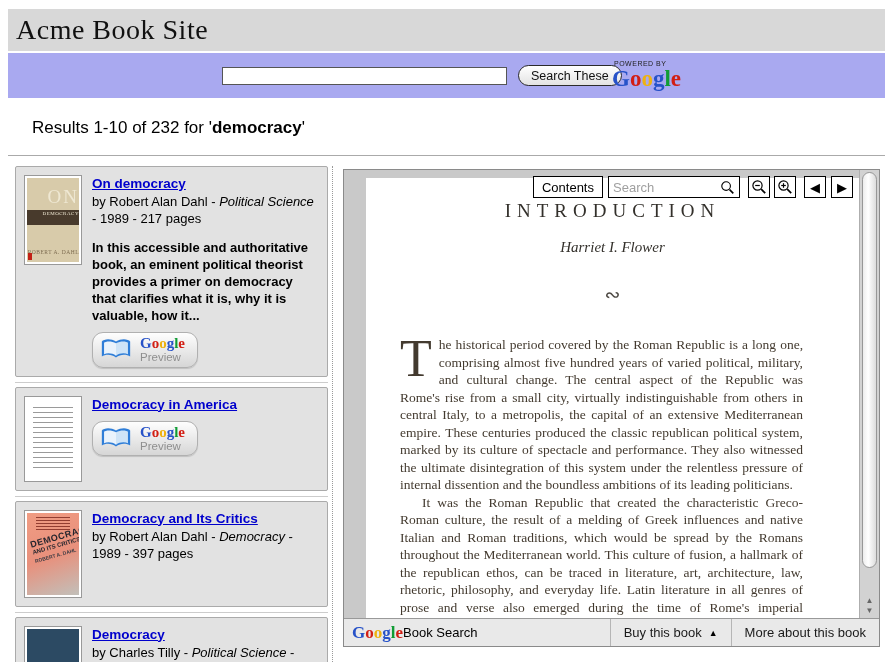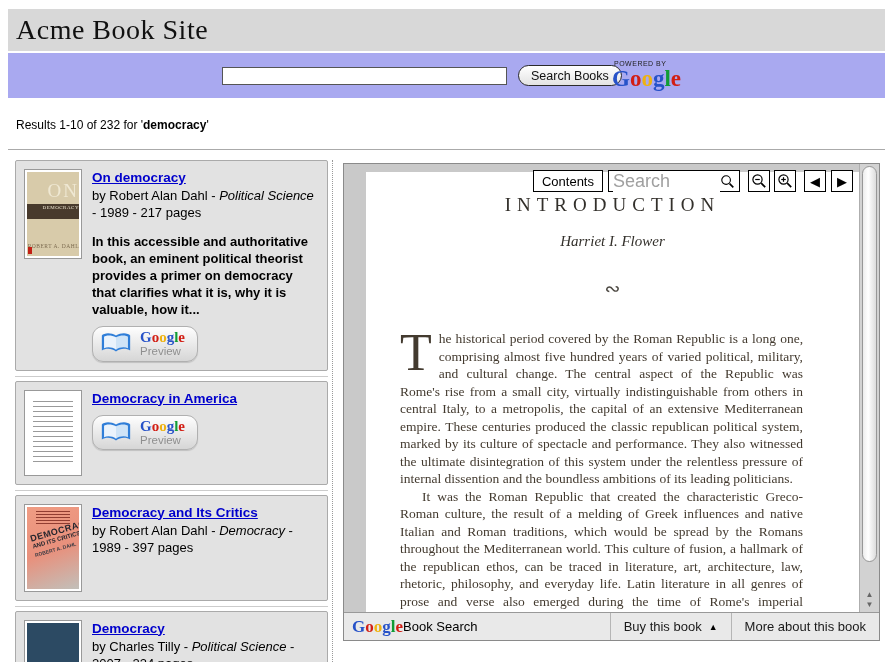--- a/index.html
+++ b/index.html
@@ -15,21 +15,21 @@
   .searchbar { height: 45px; background: #a9a9f0; margin-top: 2px; position: relative; }
   .searchbar input.main-search { position: absolute; left: 214px; top: 14px; width: 285px; height: 18px; border: 1px solid #555; font-size: 12px; padding: 0 4px; background: #fff; }
   .search-books-btn { position: absolute; left: 510px; top: 12px; height: 21px; border: 1px solid #2b2b2b; border-radius: 11px; background: linear-gradient(#ffffff, #e3e3e3); font-size: 12.5px; color: #111; padding: 0 12px; cursor: pointer; font-family: "Liberation Sans", sans-serif; }
   .powered { position: absolute; left: 604px; top: 7px; line-height: 1; }
   .powered-label { font-size: 7px; letter-spacing: 0.5px; color: #222; margin-left: 2px; }
   .g-logo { font-family: "Liberation Serif", serif; font-weight: bold; }
   .powered .g-logo { font-size: 23px; }
   .gl { display: inline; }
 
   
-  .results-line { margin: 20px 0 0 8px; font-size: 12px; color: #000; }
+  .results-line { margin: 20px 0 0 24px; font-size: 17px; color: #000; }
   .results-line b { font-weight: bold; }
   .top-rule { border: none; border-top: 1px solid #aaa; margin: 17px 0 10px 0; }
 
   
   .content { display: flex; height: 502px; overflow: hidden; }
   .left-col { width: 313px; margin-left: 7px; flex: none; }
   .v-divider { width: 0; border-left: 1px dotted #999; margin: 0 10px 0 4px; }
 
   
   .result-item { background: #e2e2e2; border: 1px solid #aaa; border-radius: 2px; padding: 8px; display: flex; }
@@ -69,21 +69,21 @@
   .viewer-main { position: relative; flex: 1; overflow: hidden; }
   .book-page { position: absolute; left: 22px; right: 20px; top: 8px; bottom: 0; background: #fff; }
   .scrollbar { position: absolute; right: 0; top: 0; bottom: 0; width: 20px; background: #d2d2d2; border-left: 1px solid #aeaeae; }
   .scroll-thumb { position: absolute; top: 2px; left: 2px; width: 15px; height: 396px; border: 1px solid #979797; border-radius: 8px; background: linear-gradient(90deg, #ececec, #ffffff 40%, #dcdcdc); cursor: pointer; }
   .scroll-arrows { position: absolute; bottom: 2px; left: 0; width: 100%; text-align: center; color: #666; font-size: 8px; line-height: 10px; cursor: pointer; }
 
   
   .toolbar { position: absolute; top: 6px; right: 26px; display: flex; align-items: center; }
   .contents-btn { border: 1px solid #000; background: #fff; font-size: 13px; padding: 2px 8px; height: 22px; cursor: pointer; font-family: "Liberation Sans", sans-serif; }
   .tb-search { display: flex; align-items: center; border: 1px solid #000; background: #fff; height: 22px; width: 132px; margin-left: 5px; padding: 0 4px; }
-  .tb-search input { border: none; outline: none; flex: 1; font-size: 18px; width: 100px; }
+  .tb-search input { border: none; outline: none; flex: 1; font-size: 13px; width: 100px; }
   .tb-search input::placeholder { color: #a0a0a0; }
   .tb-btn { width: 22px; height: 22px; border: 1px solid #000; background: #fff; display: flex; align-items: center; justify-content: center; cursor: pointer; padding: 0; }
   .tb-btn.zo { margin-left: 8px; } .tb-btn.zi { margin-left: 4px; }
   .tb-btn.pv { margin-left: 8px; } .tb-btn.nx { margin-left: 5px; }
   .tri { font-size: 13px; color: #000; line-height: 1; }
 
   
   .bp-heading { text-align: center; font-family: "Liberation Serif", serif; font-size: 19px; letter-spacing: 6px; color: #33302b; margin-top: 22px; }
   .bp-author { text-align: center; font-family: "Liberation Serif", serif; font-style: italic; font-size: 15px; color: #33302b; margin-top: 17px; }
   .bp-ornament { text-align: center; margin-top: 27px; font-size: 19px; color: #4e4a44; font-family: "Liberation Serif", serif; }
@@ -105,21 +105,21 @@
 <body>
 
 <div class="app">
 
   <div class="header">
     <div class="site-title">Acme Book Site</div>
   </div>
 
   <div class="searchbar">
     <input class="main-search" type="text" style="">
-    <button class="search-books-btn">Search Books</button>
+    <button class="search-books-btn">Search These</button>
     <div class="powered">
       <div class="powered-label">POWERED BY</div>
       <div class="g-logo"><span class="gl" style="color: rgb(39, 82, 200);">G</span><span class="gl" style="color: rgb(210, 30, 20);">o</span><span class="gl" style="color: rgb(238, 178, 17);">o</span><span class="gl" style="color: rgb(39, 82, 200);">g</span><span class="gl" style="color: rgb(17, 156, 53);">l</span><span class="gl" style="color: rgb(210, 30, 20);">e</span></div>
     </div>
   </div>
 
   <div class="results-line"><span>Results 1-10 of 232 for '</span><b>democracy</b><span>'</span></div>
 
   <hr class="top-rule">
 

